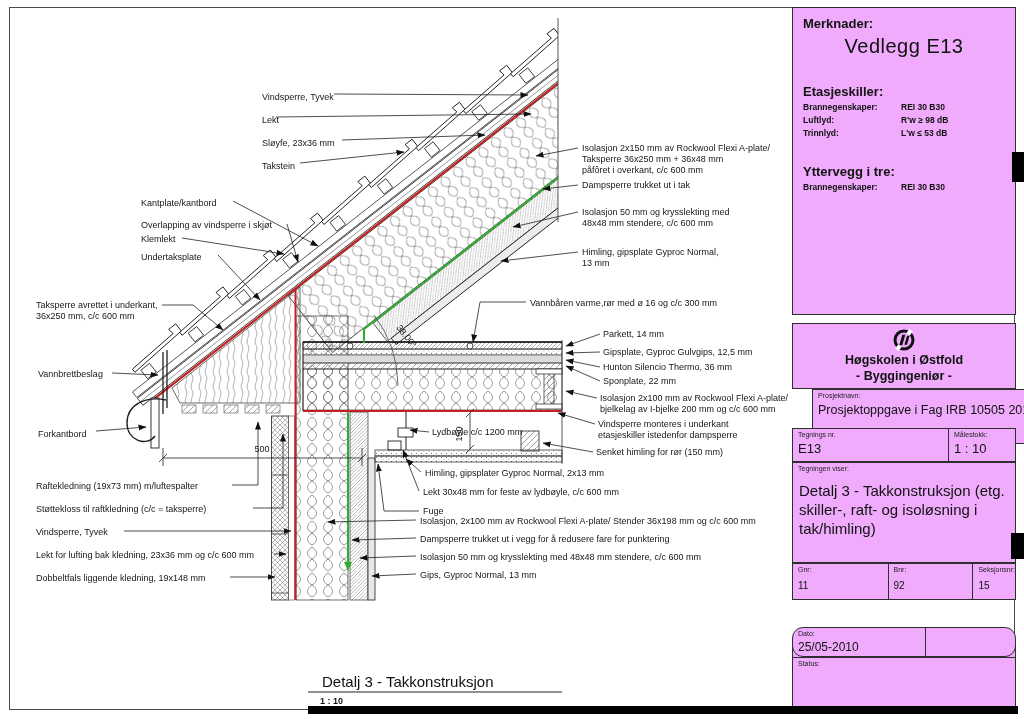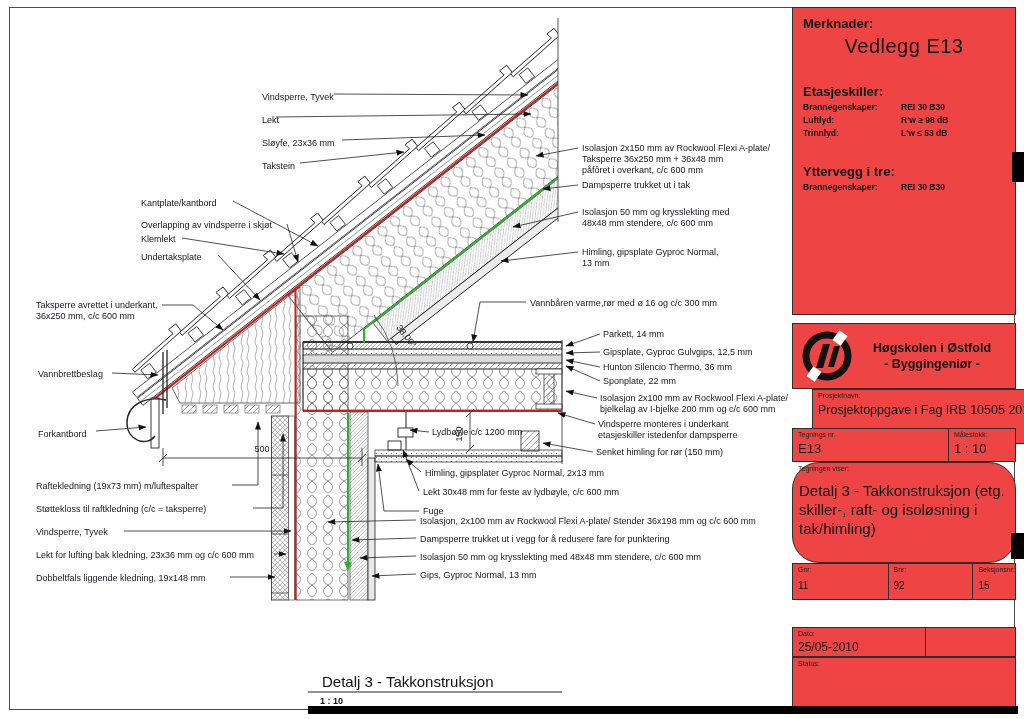--- a/index.html
+++ b/index.html
@@ -1,44 +1,44 @@
 <!DOCTYPE html>
 <html><head>
 <meta charset="utf-8">
 <style>
   html,body{margin:0;padding:0;background:#fff;}
   .sheet{position:relative;width:1024px;height:719px;background:#ffffff;
          font-family:"Liberation Sans",sans-serif;overflow:hidden;}
   .frame{position:absolute;left:9px;top:7px;width:1006px;height:703px;
          border:1px solid #4a4a4a;box-sizing:border-box;}
   
-  .tb{position:absolute;left:792px;width:224px;background:#ef4444;border:1px solid #2e2e2e;
+  .tb{position:absolute;left:792px;width:224px;background:#f0abfc;border:1px solid #2e2e2e;
       box-sizing:border-box;color:#111;}
   .cap{font-size:7px;color:#222;padding:2px 0 0 5px;line-height:8px;}
   #box-notes{top:7px;height:308px;padding:8px 10px;}
   .notes-title{font-size:13px;font-weight:bold;}
   .notes-sub{font-size:20px;margin-top:4px;letter-spacing:.5px;text-align:center;}
   .notes-h{font-size:13px;font-weight:bold;margin-top:26px;}
   .nrow{display:flex;font-size:8.5px;margin-top:3px;font-weight:bold;}
   .nrow .nl{width:98px;}
-  #box-logo{top:323px;height:66px;display:flex;align-items:center;padding:4px 6px;}
+  #box-logo{top:323px;height:66px;display:flex;align-items:center;padding:4px 6px;flex-direction:column;}
   .logo-txt{font-size:12.5px;font-weight:bold;text-align:center;flex:1;line-height:16px;}
   #box-project{top:389px;height:55px;margin-left:20px;}
   .proj-val{font-size:12.5px;padding:3px 0 0 5px;white-space:nowrap;}
   #box-drawno{top:428px;height:34px;display:flex;padding:0;}
   .cell{box-sizing:border-box;height:100%;}
   .cell+.cell{border-left:1px solid #2e2e2e;}
   .cell .v{font-size:13px;padding:2px 0 0 5px;}
-  #box-shows{top:462px;height:101px;border-radius:27px;}
+  #box-shows{top:462px;height:101px;}
   .shows-val{font-size:15px;line-height:19px;padding:8px 4px 0 6px;}
   #box-gbs{top:563px;height:37px;display:flex;gap:24px;}
   .cell .v2{font-size:10px;padding:6px 0 0 5px;}
   #box-drawnby{top:600px;height:27px;margin-top:46px;}
   .drawn-val{font-size:12px;font-weight:bold;padding:1px 0 0 5px;}
-  #box-date{top:627px;height:30px;display:flex;}
+  #box-date{top:627px;height:30px;display:flex;border-radius:11px;}
   .date-val{font-size:12px;padding:2px 0 0 5px;}
   #box-status{top:657px;height:53px;}
   
   .art{position:absolute;background:#000;}
   #art1{left:1012px;top:152px;width:12px;height:30px;}
   #art2{left:1011px;top:533px;width:13px;height:26px;}
   #artb{left:308px;top:706px;width:710px;height:8px;}
   
   #dwg{position:absolute;left:0;top:0;}
   .lbl{font-size:9px;fill:#17171c;}

